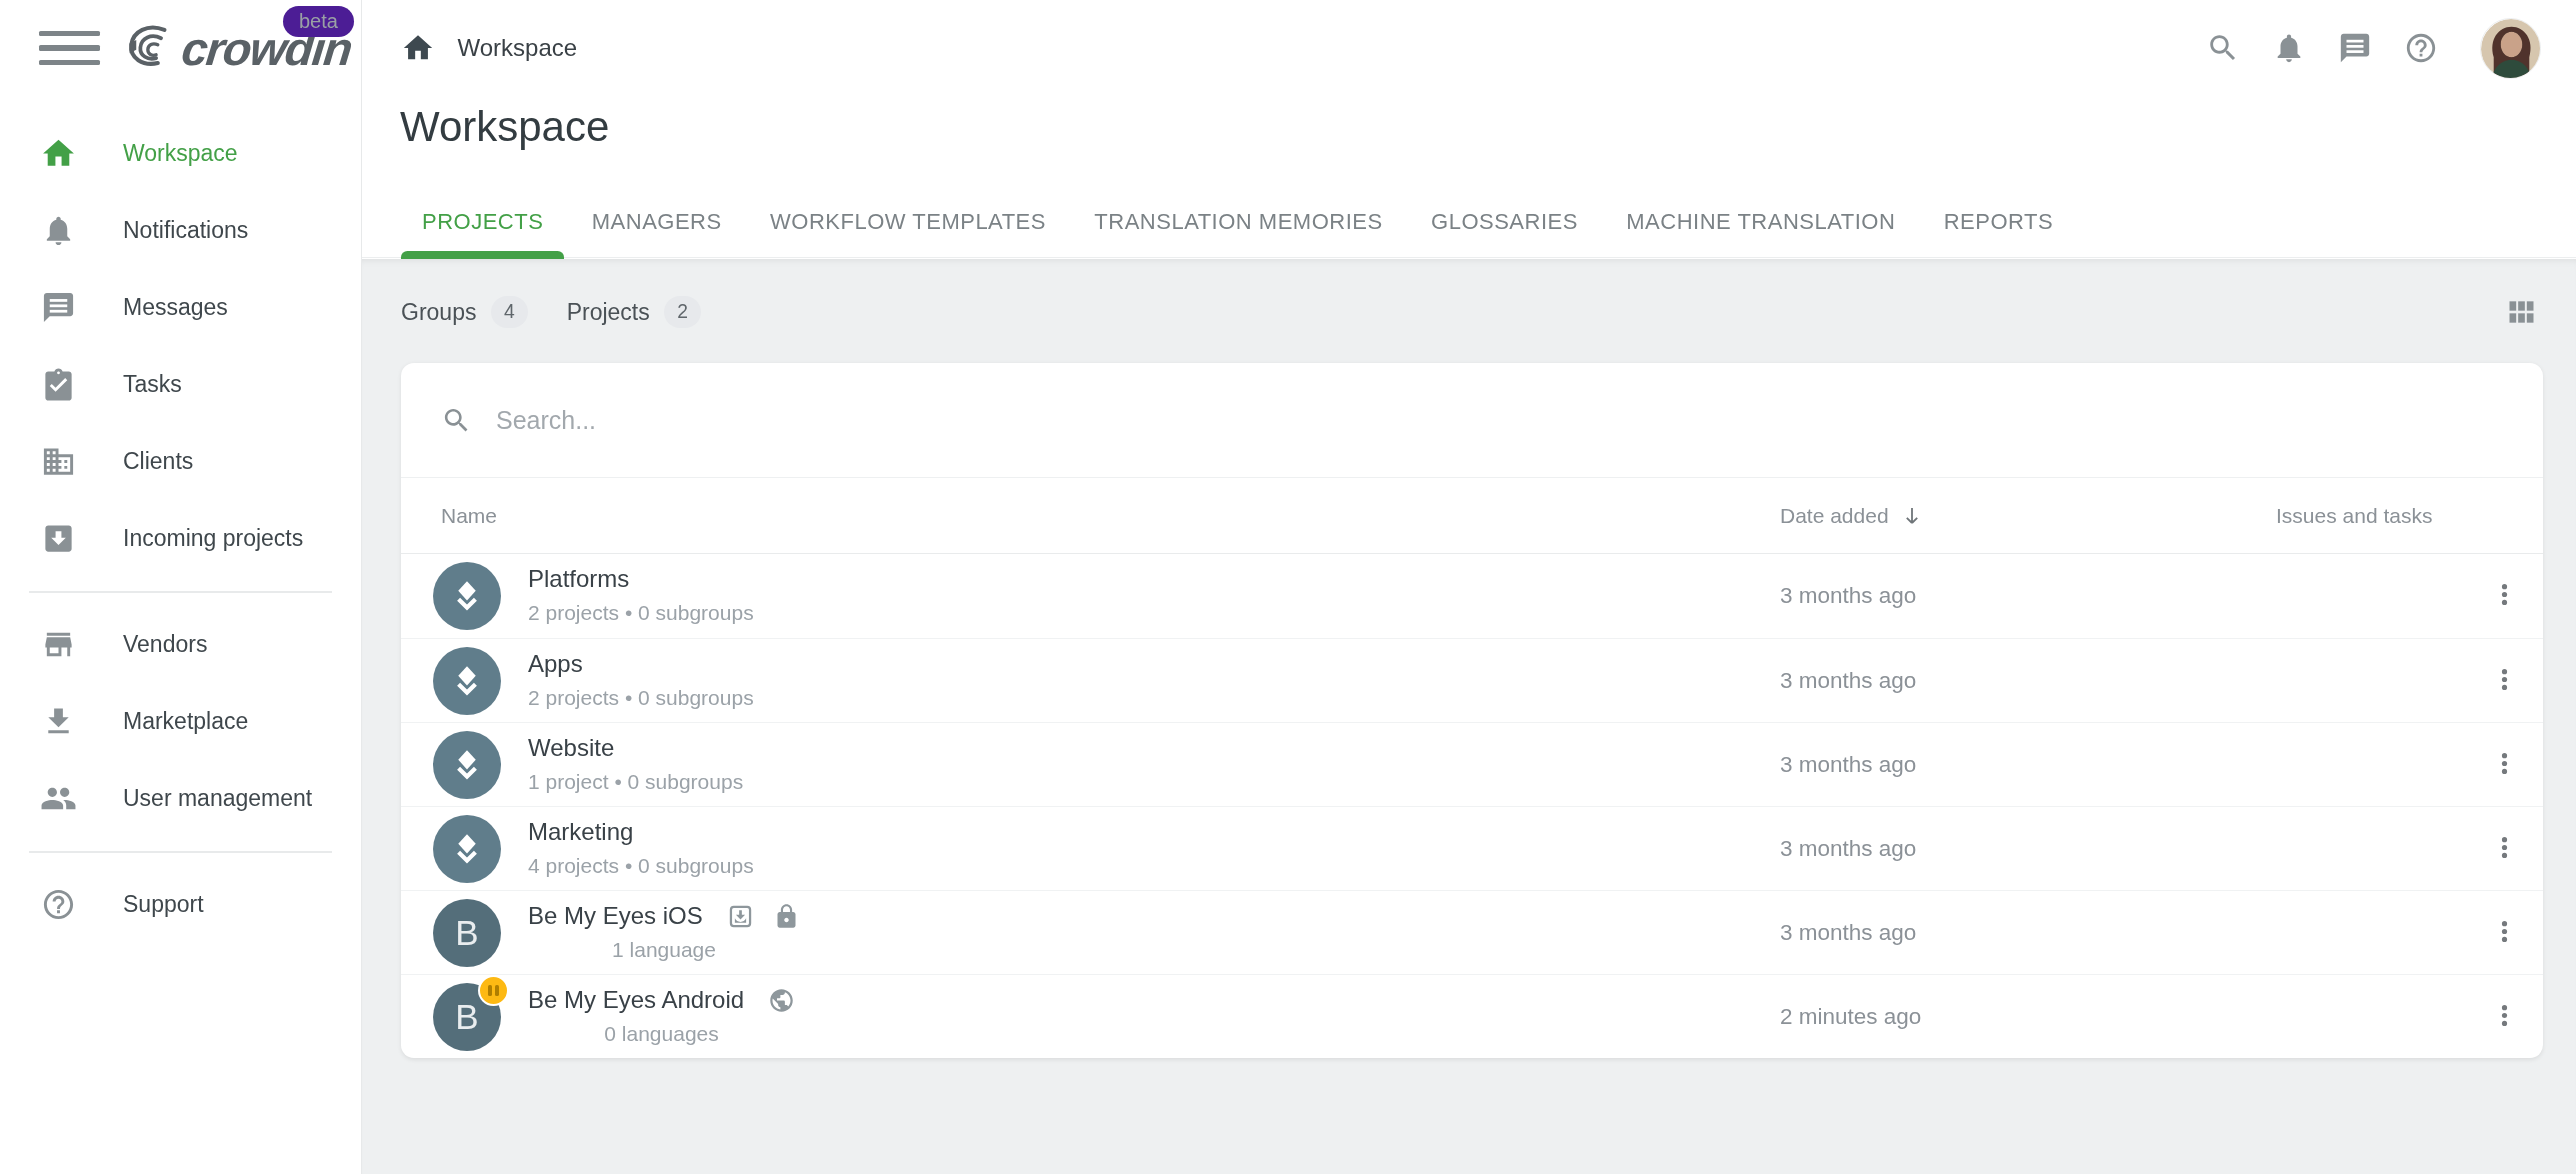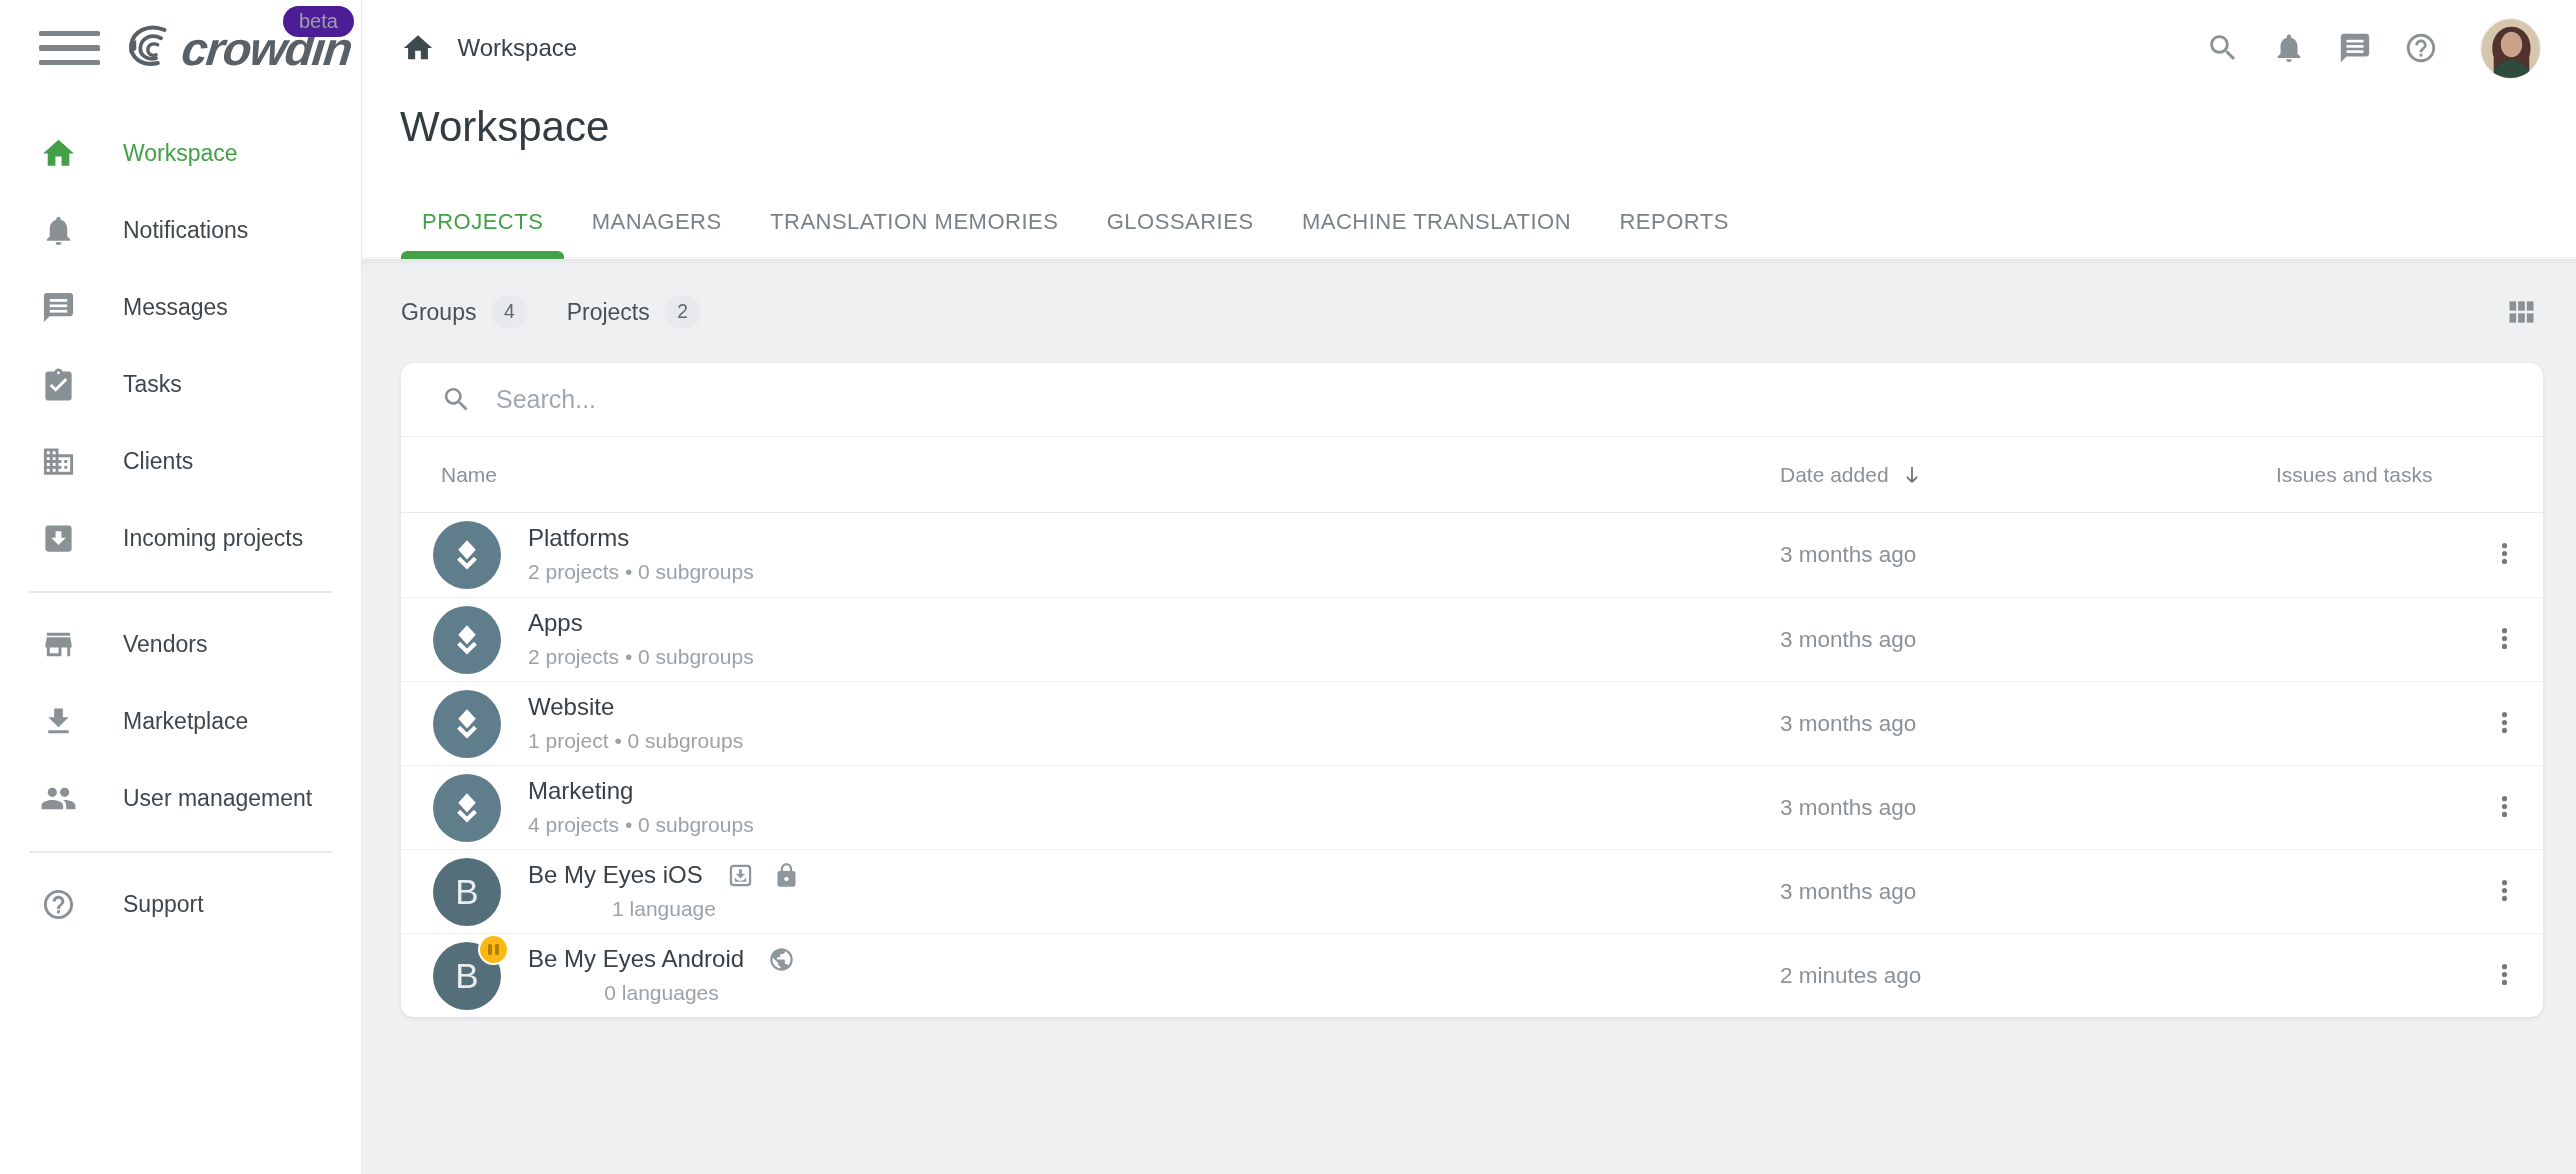--- a/index.html
+++ b/index.html
@@ -44,21 +44,21 @@
 
   
   .content { position:absolute; left:362px; top:259px; right:0; bottom:0; background:#eef0f1; box-shadow:inset 0 6.4px 8px -6.4px rgba(0,0,0,0.10); }
   .filters { display:flex; align-items:center; padding:37px 37px 0 39px; }
   .chip { display:flex; align-items:center; cursor:pointer; margin-right:39px; }
   .chip-label { font-size:23px; color:#4a5156; }
   .chip-count { margin-left:14.5px; background:#e7e9ec; color:#5f666b; font-size:19.3px; padding:4.8px 13px; border-radius:803px; }
   .view-toggle { margin-left:auto; background:none; border:none; cursor:pointer; color:#8a9195; width:35px; height:32px; }
 
   .card { margin:35px 33px 0 39px; background:#fff; border-radius:13px; box-shadow:0 1.6px 4px rgba(0,0,0,0.08); overflow:hidden; }
-  .search-row { height:74px; display:flex; align-items:center; padding-left:40px; border-bottom:1.6px solid #eef0f1; }
+  .search-row { height:115px; display:flex; align-items:center; padding-left:40px; border-bottom:1.6px solid #eef0f1; }
   .search-row .search-glyph { width:31px; height:31px; color:#8a9195; flex:0 0 31px; }
   .search-input { border:none; outline:none; font-size:25px; color:#3c4348; margin-left:24px; width:1126px; font-family:"Liberation Sans",sans-serif; }
   .search-input::placeholder { color:#a2a8ad; }
 
   .thead { position:relative; height:76px; border-bottom:1.6px solid #e9ebec; }
   .th { position:absolute; top:0; height:100%; display:flex; align-items:center; font-size:21px; color:#8b9197; }
   .th-name { left:40px; }
   .th-date { left:1379px; cursor:pointer;text-align:right; }
   .th-date .sort-icon { width:24px; height:24px; margin-left:11.3px; color:#6f7579; }
   .th-issues { left:1875px; }
@@ -242,20 +242,21 @@
         </svg></button>
     </div>
 </div>
 
 <h1 class="page-title">Workspace</h1>
 
 <div class="tabstrip">
   <div class="tabstrip-inner" id="tabs">
       <div class="tab active">PROJECTS</div>
       <div class="tab">MANAGERS</div>
+      <div class="tab">WORKFLOW TEMPLATES</div>
       <div class="tab">TRANSLATION MEMORIES</div>
       <div class="tab">GLOSSARIES</div>
       <div class="tab">MACHINE TRANSLATION</div>
       <div class="tab">REPORTS</div>
     </div>
 </div>
 
 <div class="content">
   <div class="filters">
     <div class="chip">

